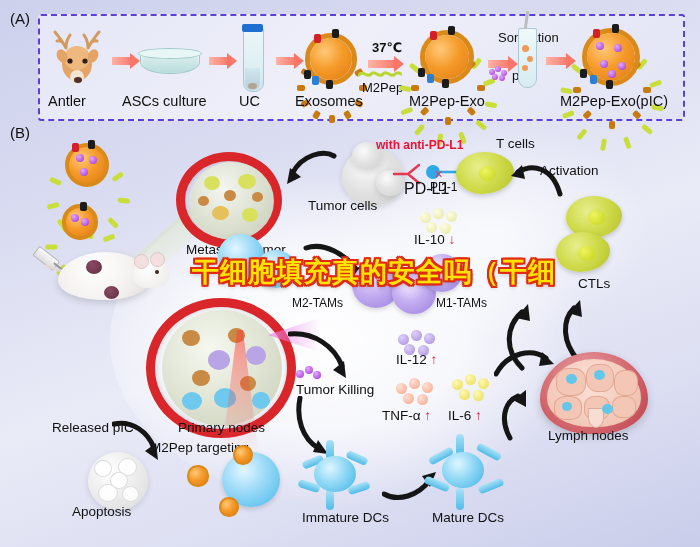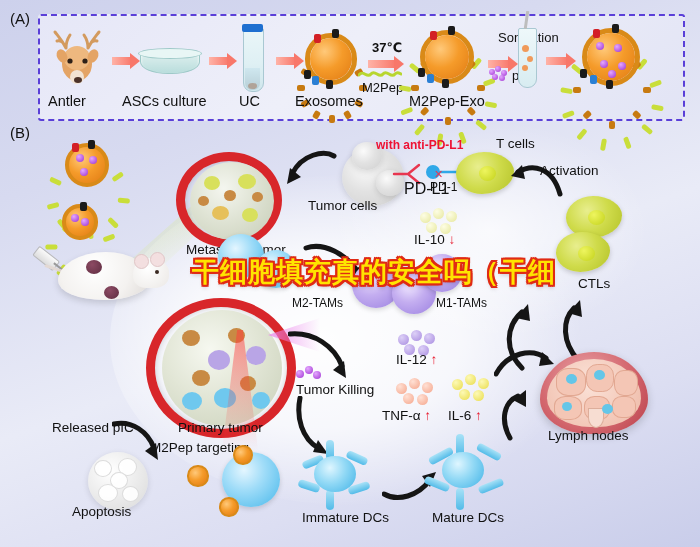--- a/index.html
+++ b/index.html
@@ -441,20 +441,21 @@
     <div class="plc" style="left:36px;top:20px;"></div>
     <div class="plc" style="left:22px;top:36px;"></div>
     <div class="plc" style="left:40px;top:38px;"></div>
     <div class="plc" style="left:30px;top:46px;"></div>
     <div class="mk" style="left:34px;top:0px;background:#1b1b1b;"></div>
     <div class="mk" style="left:15px;top:5px;background:#d31f26;"></div>
     <div class="mk" style="left:2px;top:45px;background:#1b1b1b;"></div>
     <div class="mk" style="left:28px;top:56px;background:#1b1b1b;"></div>
     <div class="mk" style="left:12px;top:51px;background:#2a7fd4;"></div>
   </div>
+  <div class="pa-label" style="left:560px;top:93px;">M2Pep-Exo(pIC)</div>
 
   <div class="panel-tag" id="tagB">(B)</div>
 
   <div class="exo" style="left:62px;top:140px;width:50px;height:50px;">
     <div class="pep">
       <span class="pp" style="transform:rotate(15deg)">
           <i></i>
         </span>
       <span class="pp" style="transform:rotate(55deg)">
           <i></i>
@@ -652,21 +653,21 @@
     <span style="position:absolute;left:30px;top:60px;width:18px;height:16px;border-radius:50%;background:#c88a44;"></span>
     <span style="position:absolute;left:78px;top:66px;width:16px;height:15px;border-radius:50%;background:#c88a44;"></span>
     <span style="position:absolute;left:46px;top:40px;width:22px;height:20px;border-radius:50%;background:#b9a5e6;"></span>
     <span style="position:absolute;left:84px;top:36px;width:20px;height:19px;border-radius:50%;background:#b9a5e6;"></span>
     <span style="position:absolute;left:52px;top:78px;width:22px;height:20px;border-radius:50%;background:#6fc8ee;"></span>
     <span style="position:absolute;left:20px;top:82px;width:20px;height:18px;border-radius:50%;background:#6fc8ee;"></span>
     <span style="position:absolute;left:90px;top:82px;width:18px;height:17px;border-radius:50%;background:#6fc8ee;"></span>
   </div>
   <div class="red-beam"></div>
   <div class="pink-cone"></div>
-  <div class="bl" style="left:178px;top:420px;">Primary tumor</div>
+  <div class="bl" style="left:178px;top:420px;">Primary nodes</div>
 
   <div class="bl" style="left:150px;top:440px;">M2Pep targeting</div>
   <div class="bluecell" style="left:222px;top:452px;width:58px;height:55px;"></div>
   <div class="exo" style="left:186px;top:464px;width:24px;height:24px;">
     <div class="ring" style="border-width:3px;"></div>
       <div class="core"></div>
   </div>
   <div class="exo" style="left:232px;top:444px;width:22px;height:22px;">
     <div class="ring" style="border-width:3px;"></div>
       <div class="core"></div>

